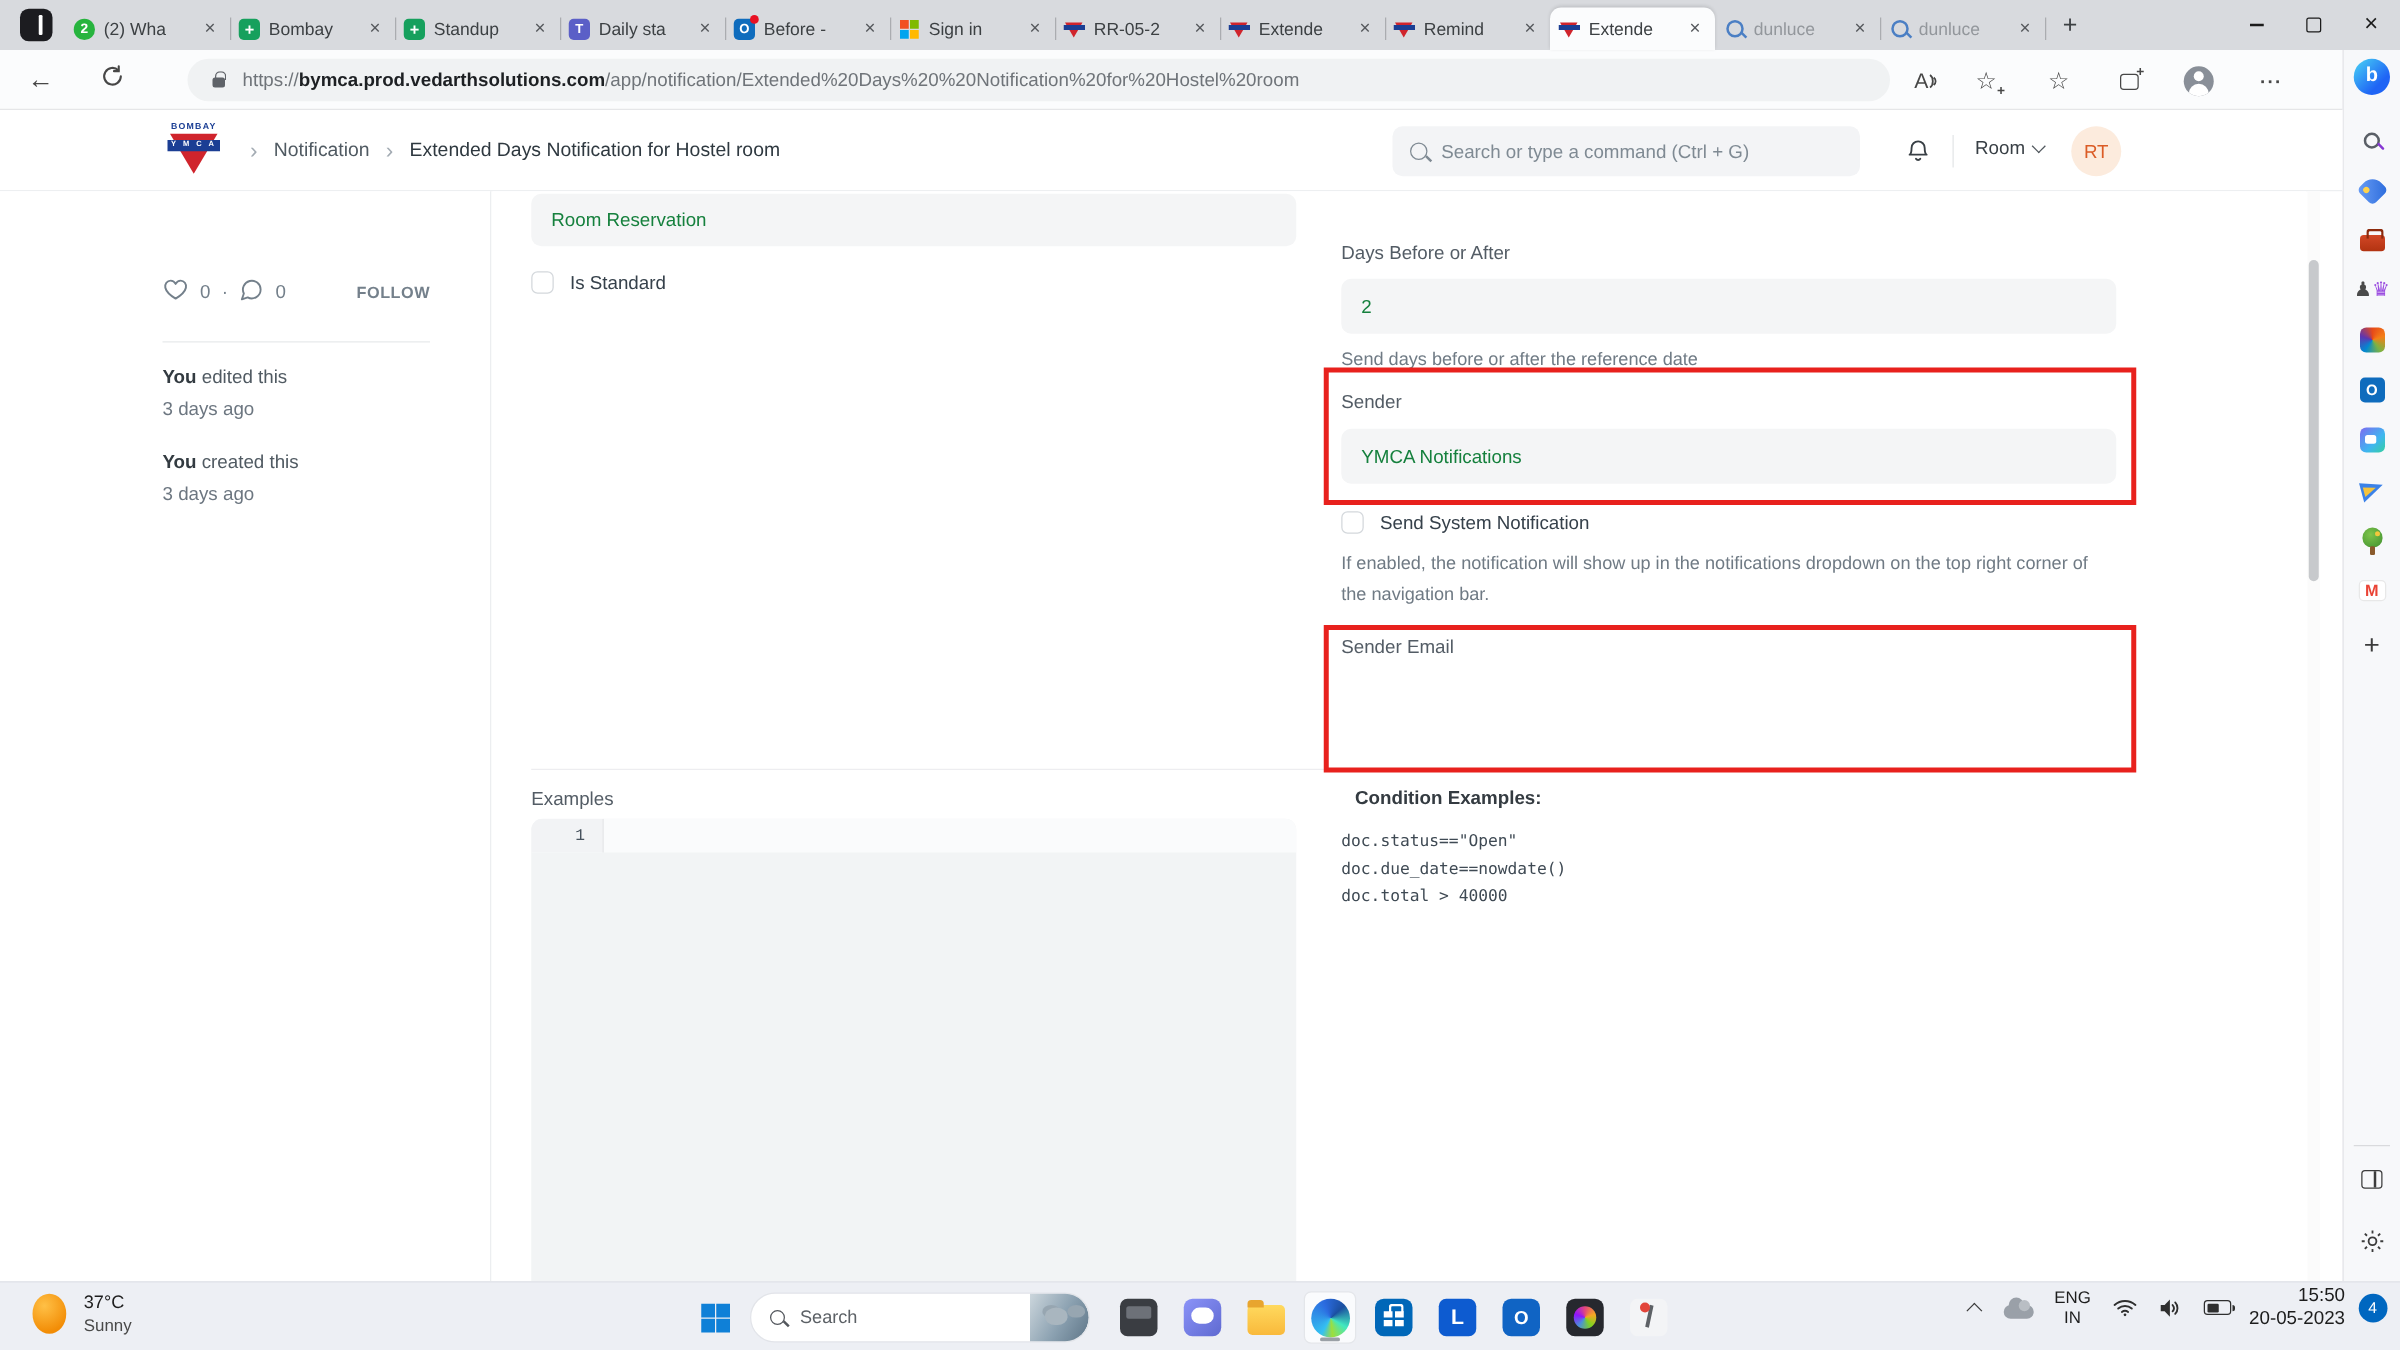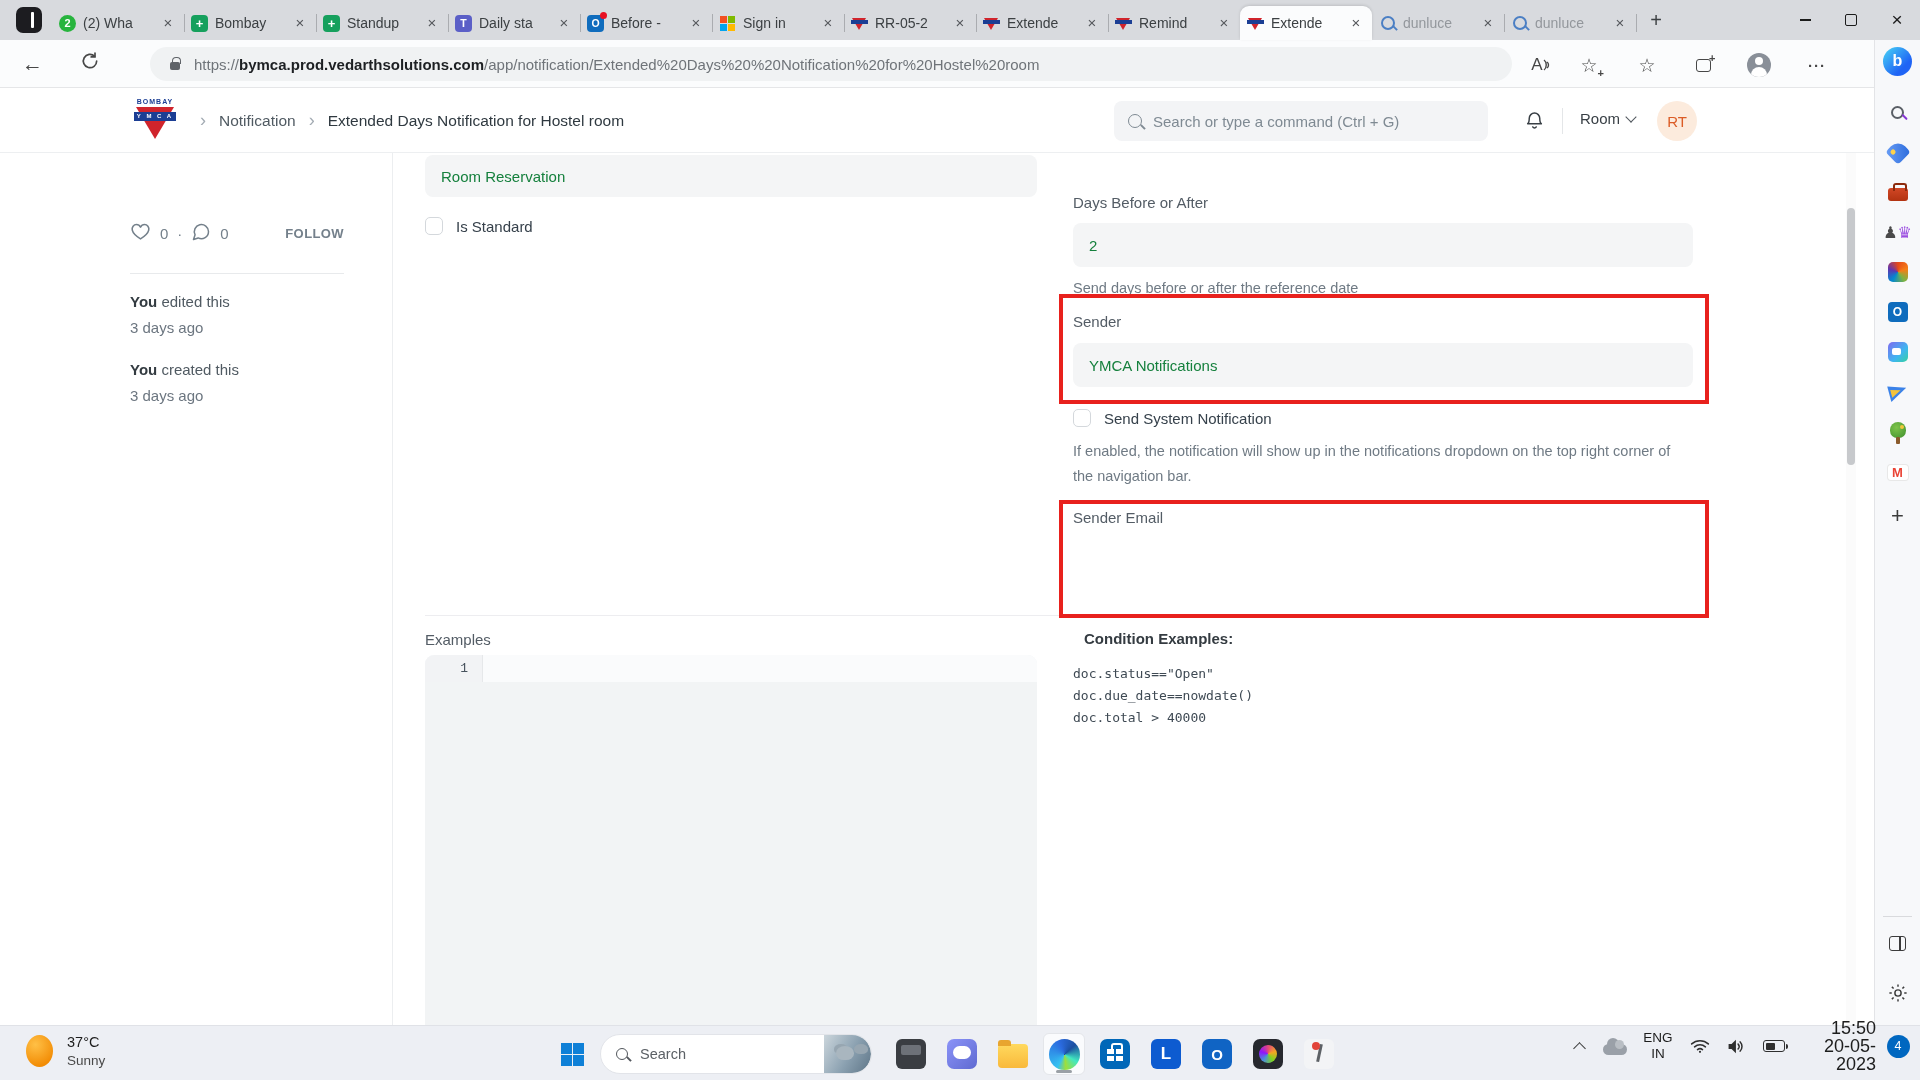--- a/index.html
+++ b/index.html
@@ -176,21 +176,21 @@
 .ic-tool::after{content:"";position:absolute;left:8px;top:3px;width:8px;height:8px;border-radius:50%;background:#e2443a}
 .tray{position:absolute;right:0;top:0;height:40px;display:flex;align-items:center}
 .chevup{width:9px;height:9px;border-left:1.8px solid #3a3a3a;border-top:1.8px solid #3a3a3a;transform:rotate(45deg);margin-top:4px}
 .cloud{width:24px;height:11px;background:#9aa0a8;border-radius:8px;position:relative;margin-top:6px}
 .cloud::before{content:"";position:absolute;top:-6px;left:4px;width:12px;height:12px;border-radius:50%;background:#9aa0a8}
 .cloud::after{content:"";position:absolute;top:-4px;right:3px;width:9px;height:9px;border-radius:50%;background:#b9bec4}
 .lang{font-size:13.5px;color:#1d1d1d;text-align:center;line-height:16px}
 .batt{width:22px;height:12px;border:1.5px solid #2f2f2f;border-radius:3px;position:relative}
 .batt::before{content:"";position:absolute;right:-4px;top:2.5px;width:2.5px;height:5px;background:#2f2f2f;border-radius:0 2px 2px 0}
 .batt::after{content:"";position:absolute;left:1.5px;top:1.5px;bottom:1.5px;width:9px;background:#2f2f2f;border-radius:1px}
-.clock{font-size:18px;color:#1d1d1d;text-align:right;line-height:18px}
+.clock{font-size:15px;color:#1d1d1d;text-align:right;line-height:18px}
 .badge4{width:23px;height:23px;border-radius:50%;background:#0067c0;color:#fff;font-size:12.5px;display:flex;align-items:center;justify-content:center}
 </style>
 </head>
 <body>
 
 <div class="screen">
 
   <div class="tabbar">
     <div class="tabactions"></div>
 

